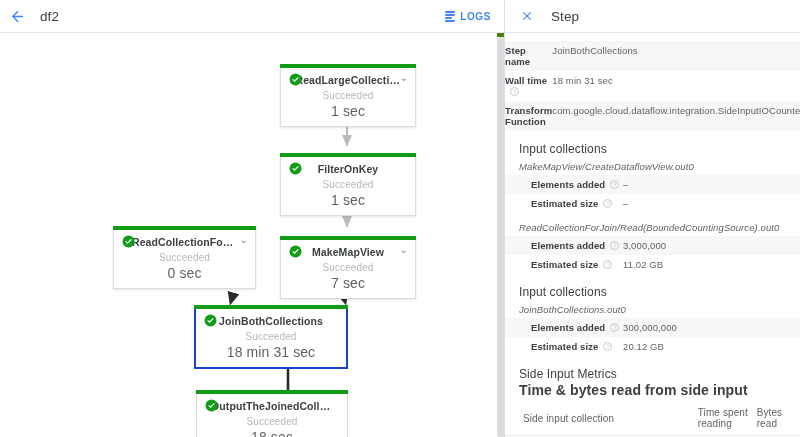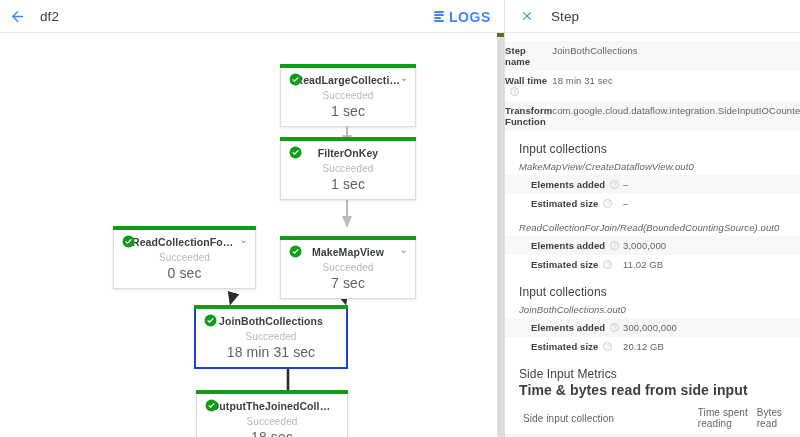--- a/index.html
+++ b/index.html
@@ -37,21 +37,21 @@
     color: #3c4043;
     letter-spacing: .1px;
     margin-left: 6px;
   }
   .logs-btn {
     position: absolute; right: 14px; top: 0; height: 33px;
     display: flex; align-items: center; gap: 5px;
     color: #4285f4; cursor: pointer;
   }
   .logs-label {
-    font-size: 14px; font-weight: bold; letter-spacing: .6px;
+    font-size: 10px; font-weight: bold; letter-spacing: .6px;
   }
   .logs-icon { display: flex; flex-direction: column; gap: 1.5px; }
   .logs-icon i { display: block; height: 1.5px; background: #4285f4; border-radius: 1px; }
   .logs-icon i:nth-child(1) { width: 10px; }
   .logs-icon i:nth-child(2) { width: 10px; }
   .logs-icon i:nth-child(3) { width: 7px; }
   .logs-icon i:nth-child(4) { width: 10px; }
 
   
   .graph-canvas {
@@ -249,21 +249,21 @@
                 </svg>
             </span>
             <span class="node-name">ReadLargeCollectionFr...</span>
             <span class="chevron">⌄</span>
           </div>
           <div class="node-status">Succeeded</div>
           <div class="node-time">1 sec</div>
         </div>
       </div>
 
-      <div class="node" style="left:280px; top:104px; width:136px;">
+      <div class="node" style="left:280px; top:120px; width:136px;">
         <span class="topbar-green"></span>
         <div class="node-inner">
           <div class="node-row1">
             <span class="check-icon">
               <svg width="13" height="13" viewBox="0 0 24 24">
                   <circle cx="12" cy="12" r="11" fill="#0f9d18"></circle>
                   <path fill="#fff" d="M10.2 16.6 6 12.4l1.5-1.5 2.7 2.7 6.3-6.3L18 8.8z"></path>
                 </svg>
             </span>
             <span class="node-name">FilterOnKey</span>

